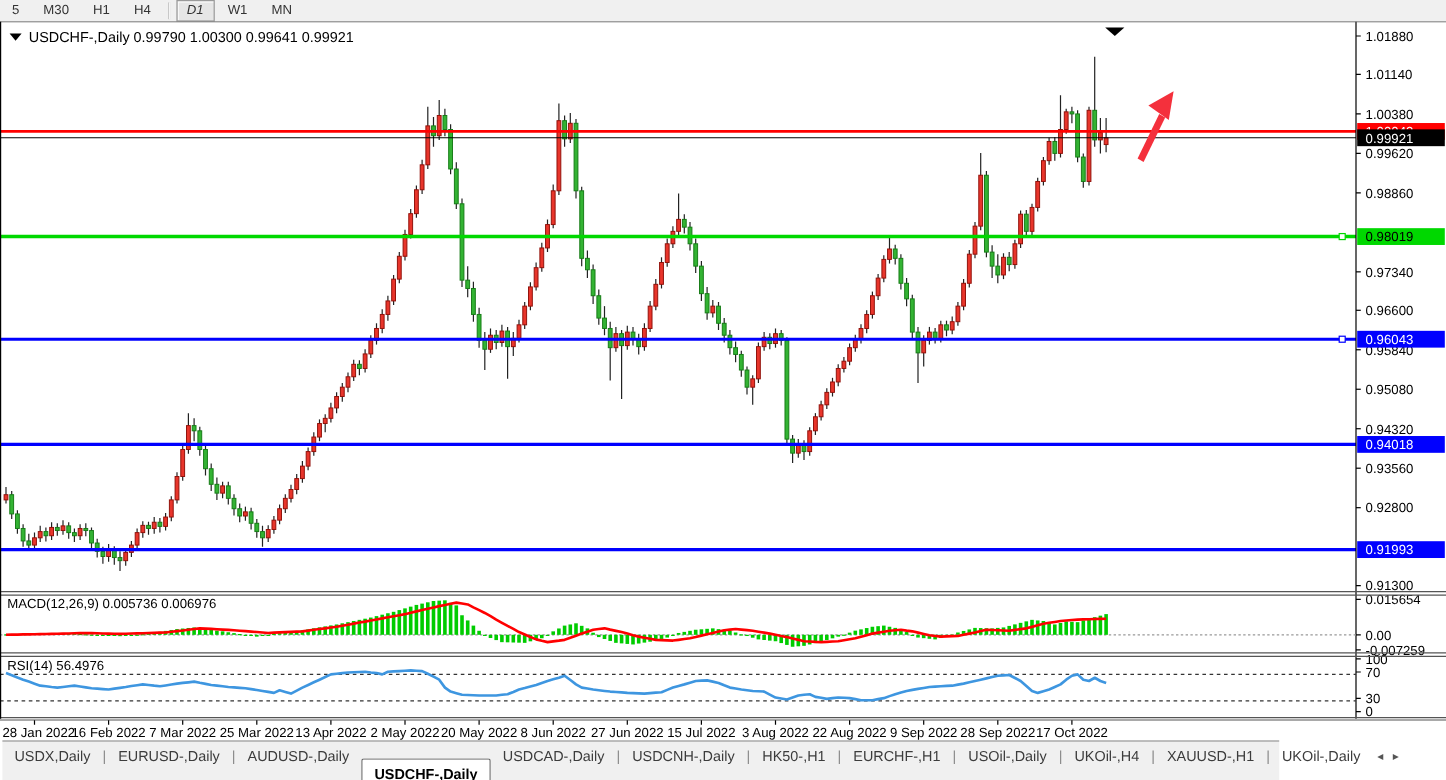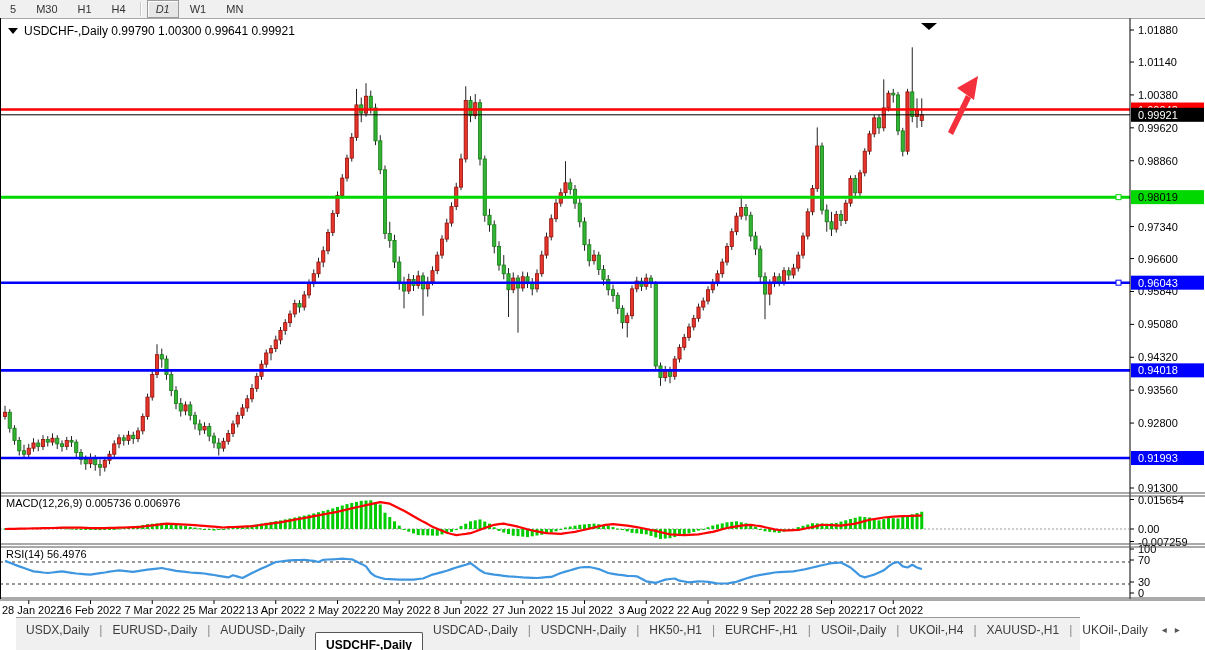--- a/index.html
+++ b/index.html
@@ -9,21 +9,21 @@
   .toolbar{position:absolute;left:0;top:0;width:1205px;height:18px;background:#f0f0f0;
            border-bottom:1px solid #d4d4d4;display:flex;align-items:center;font-size:11px;color:#333;}
   .tfbtn{padding:1px 8px;margin:0 1px;height:14px;line-height:14px;cursor:pointer;border:1px solid transparent;}
   .tfbtn.active{background:#e6e6e6;border:1px solid #9a9a9a;box-shadow:inset 1px 1px 0 #fdfdfd;font-style:italic;}
   .tfsep{width:1px;height:14px;background:#c8c8c8;border-right:1px solid #fff;margin:0 4px;}
   
   #chart{position:absolute;left:0;top:18px;}
   text{font-family:"Liberation Sans",sans-serif;font-size:11px;fill:#000;}
   .ttl{font-size:12px;}
   
-  .tabbar{position:absolute;left:16px;top:617px;width:1064px;height:33px;background:#f0f0f0;
+  .tabbar{position:absolute;left:2px;top:617px;width:1064px;height:33px;background:#f0f0f0;
           border-top:1px solid #999;display:flex;align-items:flex-start;font-size:12px;color:#3c3c3c;}
   .tab{padding:5px 10px 4px 10px;height:15px;line-height:15px;cursor:pointer;white-space:nowrap;}
   .tab.active{background:#fff;border:1px solid #555;border-bottom:none;font-weight:bold;color:#000;
               margin-top:14px;border-radius:2px 2px 0 0;}
   .pipe{color:#8a8a8a;padding:5px 0 4px 0;height:15px;line-height:15px;}
   .tabscroll{margin-left:auto;display:flex;gap:8px;padding:6px 10px 0 4px;color:#555;font-size:10px;cursor:pointer;}
 </style>
 </head>
 <body>
 

